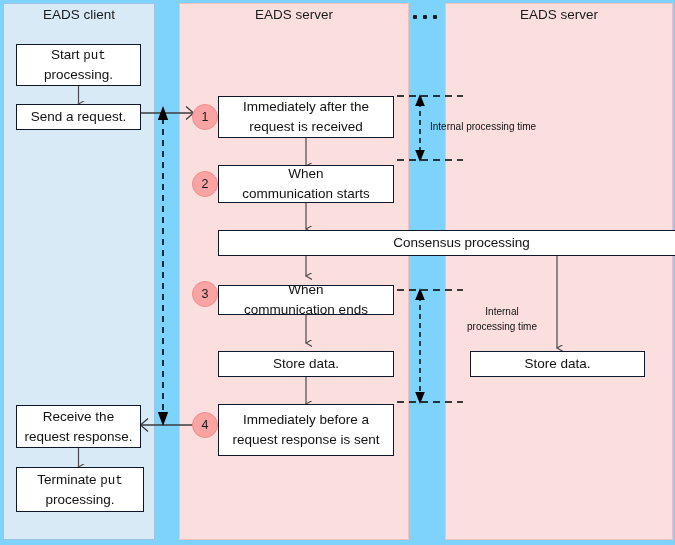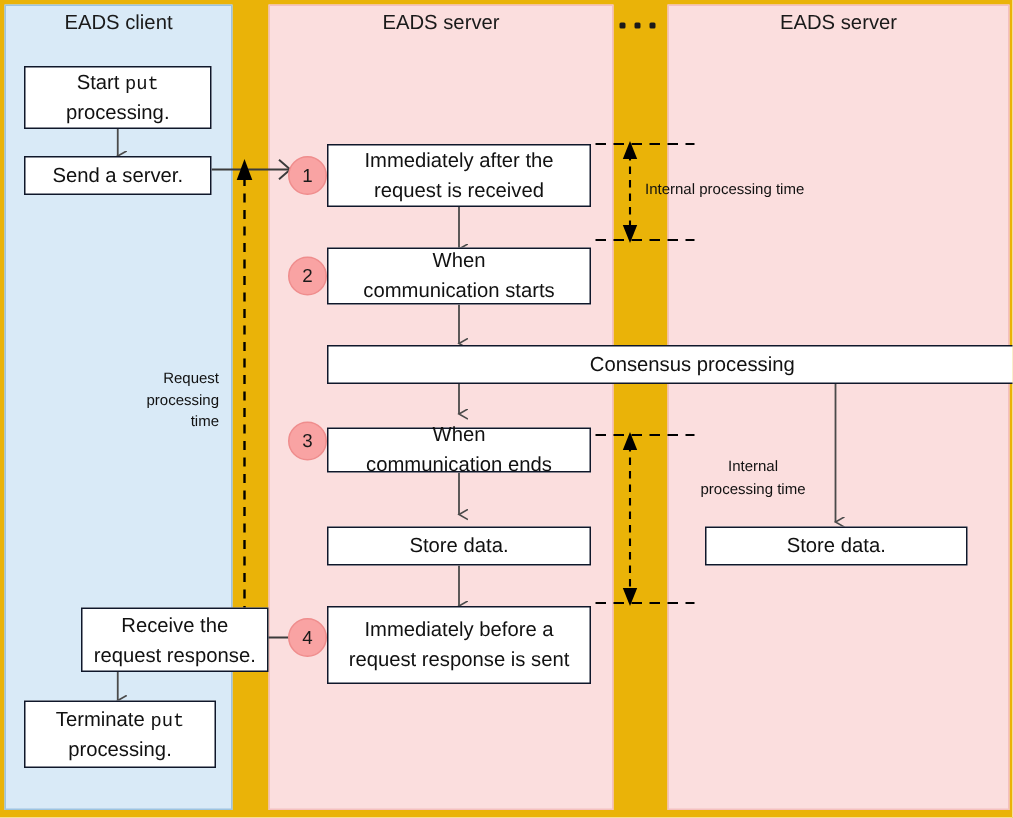--- a/index.html
+++ b/index.html
@@ -10,21 +10,21 @@
   body {
     font-family: "Liberation Sans", sans-serif;
     width: 675px;
     height: 545px;
     overflow: hidden;
   }
   #stage {
     position: relative;
     width: 675px;
     height: 545px;
-    background: #eab308;
+    background: #7dd3fc;
   }
   #stage svg.layer {
     position: absolute;
     left: 0;
     top: 0;
     width: 675px;
     height: 545px;
     pointer-events: none;
   }
 
@@ -186,35 +186,32 @@
     <path d="M420,404 L415.2,392 L424.8,392 z" fill="#000000"></path>
   </svg>
 
   <div class="pbox" style="left:16px; top:44px; width:125px; height:42px;">
     <span>
       <span>Start </span><span class="mono">put</span><br>
       <span>processing.</span>
     </span>
   </div>
 
-  <div class="pbox" style="left:16px; top:104px; width:125px; height:26px;">Send a server.</div>
-
-  <div class="pbox" style="left:16px; top:405px; width:125px; height:43px; white-space:pre-line;margin-left:38px;">Receive the
+  <div class="pbox" style="left:16px; top:104px; width:125px; height:26px;">Send a request.</div>
+
+  <div class="pbox" style="left:16px; top:405px; width:125px; height:43px; white-space:pre-line;">Receive the
 request response.</div>
 
   <div class="pbox" style="left:16px; top:467px; width:128px; height:45px;">
     <span>
       <span>Terminate </span><span class="mono">put</span><br>
       <span>processing.</span>
     </span>
   </div>
 
-  <div class="flabel right" style="left:40px; top:246px; width:106px;">Request
-processing
-time</div>
 
   <div class="pbox" style="left:218px; top:96px; width:176px; height:42px; white-space:pre-line;">Immediately after the
 request is received</div>
 
   <div class="pbox" style="left:218px; top:165px; width:176px; height:38px; white-space:pre-line;">When
 communication starts</div>
 
   <div class="pbox" style="left:218px; top:230px; width:487px; height:26px;">Consensus processing</div>
 
   <div class="pbox" style="left:218px; top:285px; width:176px; height:30px; white-space:pre-line;">When

